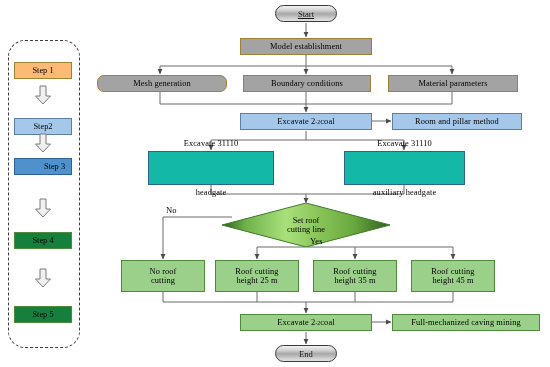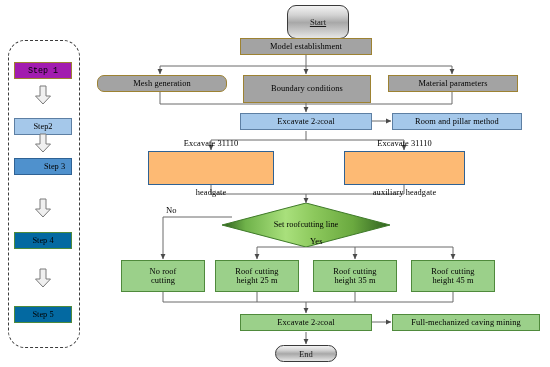--- a/index.html
+++ b/index.html
@@ -36,21 +36,21 @@
     justify-content: center;
     text-align: center;
     line-height: 1.08;
     color: #000000;
     font-size: 8.4px;
     letter-spacing: .1px;
     z-index: 3;
   }
   .node.yellow { background: #a3a3a3; border-color: #9d8232; }
   .node.lblue  { background: #a5c8ea; border-color: #5d7fa3; }
-  .node.dblue  { background: #fdba74; border-color: #2f6294; gap: 40px; }
+  .node.dblue  { background: #14b8a6; border-color: #2f6294; gap: 40px; }
   .node.green  { background: #9bd08a; border-color: #4f8a3c; }
 
   .cap {
     position: absolute;
     box-sizing: border-box;
     border: 1.4px solid #3a3a3a;
     border-radius: 9px;
     background: linear-gradient(to bottom, #f2f2f2 0%, #d3d3d3 28%, #a8a8a8 52%, #c9c9c9 78%, #e6e6e6 100%);
     display: flex;
     align-items: center;
@@ -63,21 +63,21 @@
     position: absolute;
     z-index: 3;
   }
   .diamond .dlabel {
     position: absolute;
     left: 0;
     top: 0;
     width: 100%;
     height: 100%;
     display: flex;
-    flex-direction: row;
+    flex-direction: column;
     align-items: center;
     justify-content: center;
     font-size: 8.4px;
     line-height: 1.12;
     color: #000;
     text-align: center;
     pointer-events: none;
   }
   .edgelabel {
     position: absolute;
@@ -106,24 +106,24 @@
     height: 17px;
     box-sizing: border-box;
     border: 1px solid #6b6b6b;
     display: flex;
     align-items: center;
     justify-content: center;
     font-size: 8.4px;
     color: #000;
     z-index: 3;
   }
-  .stepbox.yellow { background: #a21caf; border-color: #9d8232; font-family: Liberation Mono, monospace; }
+  .stepbox.yellow { background: #fdba74; border-color: #9d8232; }
   .stepbox.lblue  { background: #a5c8ea; border-color: #5d7fa3; }
   .stepbox.dblue  { background: #4f91cd; border-color: #2f6294; padding-left: 23px; }
-  .stepbox.green  { background: #0369a1; border-color: #4f8a3c; }
+  .stepbox.green  { background: #15803d; border-color: #4f8a3c; }
 
   .fatarrow {
     position: absolute;
     left: 34px;
     width: 18px;
     height: 20px;
     z-index: 3;
   }
   sup { font-size: .68em; vertical-align: super; line-height: 0; }
 </style>
@@ -199,29 +199,29 @@
   <div class="stepbox dblue" style="top:158px">Step 3</div>
   <svg class="fatarrow" style="top:198px" viewBox="0 0 18 20">
     <path d="M6,1 L12,1 L12,11 L16.5,11 L9,19 L1.5,11 L6,11 Z" fill="#f0f0f0" stroke="#7a7a7a" stroke-width="1"></path>
   </svg>
   <div class="stepbox green" style="top:232px">Step 4</div>
   <svg class="fatarrow" style="top:268px" viewBox="0 0 18 20">
     <path d="M6,1 L12,1 L12,11 L16.5,11 L9,19 L1.5,11 L6,11 Z" fill="#f0f0f0" stroke="#7a7a7a" stroke-width="1"></path>
   </svg>
   <div class="stepbox green" style="top:306px">Step 5</div>
 
-  <div class="cap" style="left:287px; top:5px; width:62px; height:34px;text-decoration:underline;">Start</div>
+  <div class="cap" style="left:275px; top:5px; width:62px; height:17px;text-decoration:underline;">Start</div>
 
   <div class="cap" style="left:275px; top:345px; width:62px; height:17px;">End</div>
 
   <div class="node yellow" style="left:240px; top:38px; width:132px; height:17px;">Model establishment</div>
 
   <div class="node yellow" style="left:97px; top:75px; width:130px; height:17px;border-radius:7px;">Mesh generation</div>
 
-  <div class="node yellow" style="left:243px; top:75px; width:128px; height:28px;">Boundary conditions</div>
+  <div class="node yellow" style="left:243px; top:75px; width:128px; height:17px;">Boundary conditions</div>
 
   <div class="node yellow" style="left:388px; top:75px; width:130px; height:17px;">Material parameters</div>
 
   <div class="node lblue" style="left:240px; top:113px; width:132px; height:17px;">
     <span>Excavate 2</span>
       <sup>-2</sup>
       <span> coal</span>
   </div>
 
   <div class="node lblue" style="left:392px; top:113px; width:130px; height:17px;">Room and pillar method</div>

